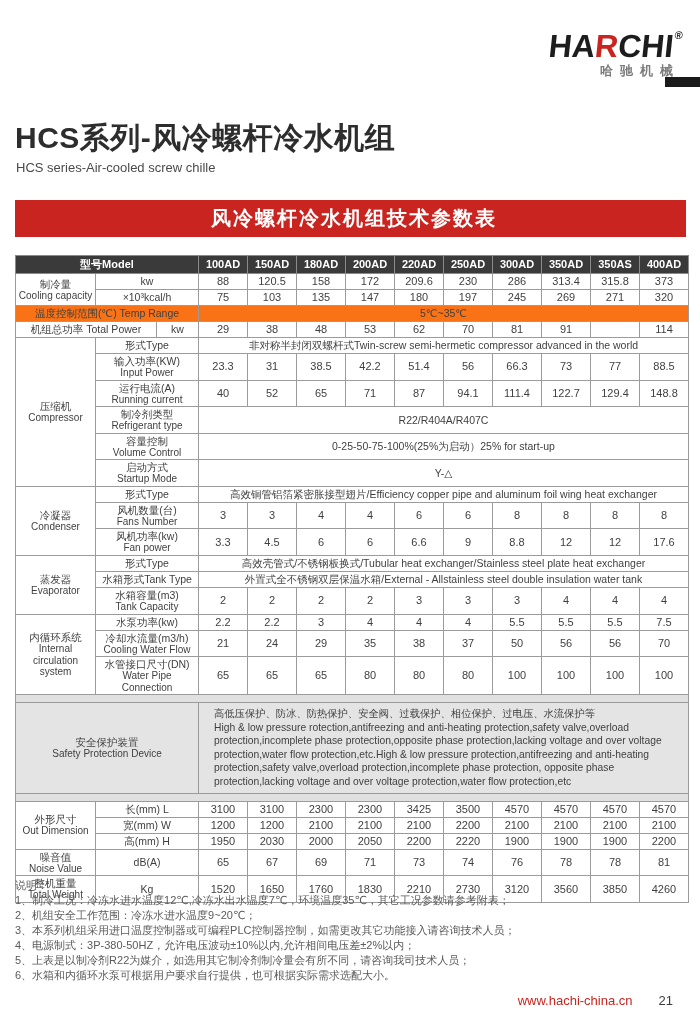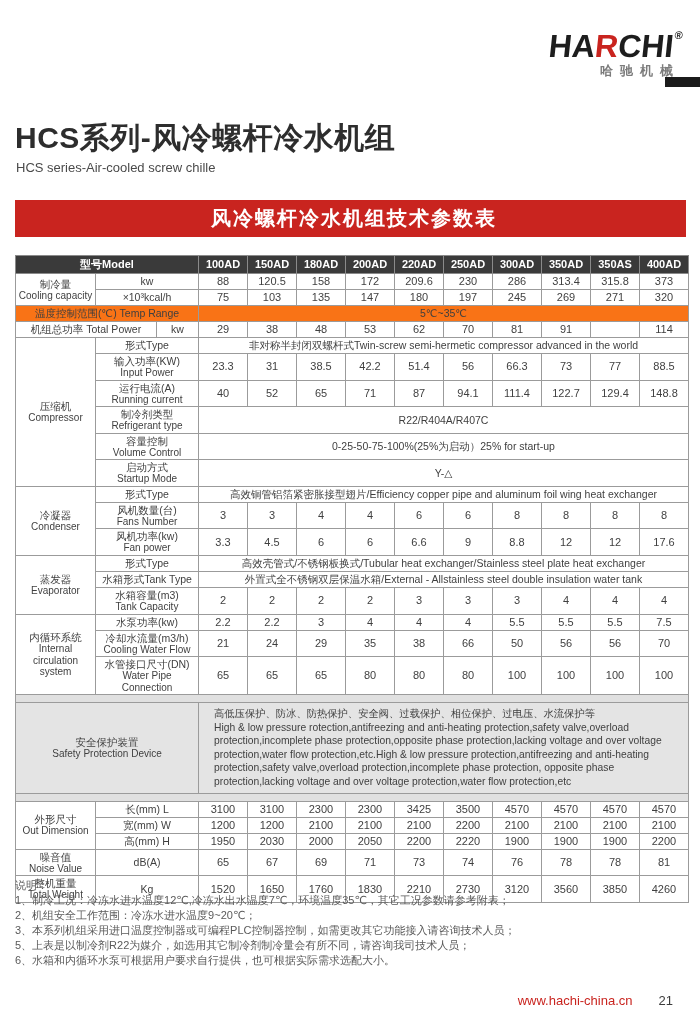--- a/index.html
+++ b/index.html
@@ -296,21 +296,21 @@
       <tr class="h2">
         <td colspan="2">
           <div>冷却水流量(m3/h)</div>
           <div class="en">Cooling Water Flow</div>
         </td>
       <td class="v">21</td>
           <td class="v">24</td>
           <td class="v">29</td>
           <td class="v">35</td>
           <td class="v">38</td>
-          <td class="v">66</td>
+          <td class="v">37</td>
           <td class="v">50</td>
           <td class="v">56</td>
           <td class="v">56</td>
           <td class="v">70</td>
         </tr>
       <tr class="h2">
         <td colspan="2">
           <div>水管接口尺寸(DN)</div>
           <div class="en">Water Pipe Connection</div>
         </td>
@@ -424,20 +424,21 @@
           <td class="v">4260</td>
         </tr>
     </tbody>
   </table>
 
   <div class="notes">
     <div>说明：</div>
     <div>1、制冷工况：冷冻水进水温度12℃,冷冻水出水温度7℃，环境温度35℃，其它工况参数请参考附表；</div>
     <div>2、机组安全工作范围：冷冻水进水温度9~20℃；</div>
     <div>3、本系列机组采用进口温度控制器或可编程PLC控制器控制，如需更改其它功能接入请咨询技术人员；</div>
+    <div>4、电源制式：3P-380-50HZ，允许电压波动±10%以内,允许相间电压差±2%以内；</div>
     <div>5、上表是以制冷剂R22为媒介，如选用其它制冷剂制冷量会有所不同，请咨询我司技术人员；</div>
     <div>6、水箱和内循环水泵可根据用户要求自行提供，也可根据实际需求选配大小。</div>
   </div>
 
   <div class="footer">
     <span class="url">www.hachi-china.cn</span><span class="pagenum">21</span>
   </div>
 
 </div>
 

